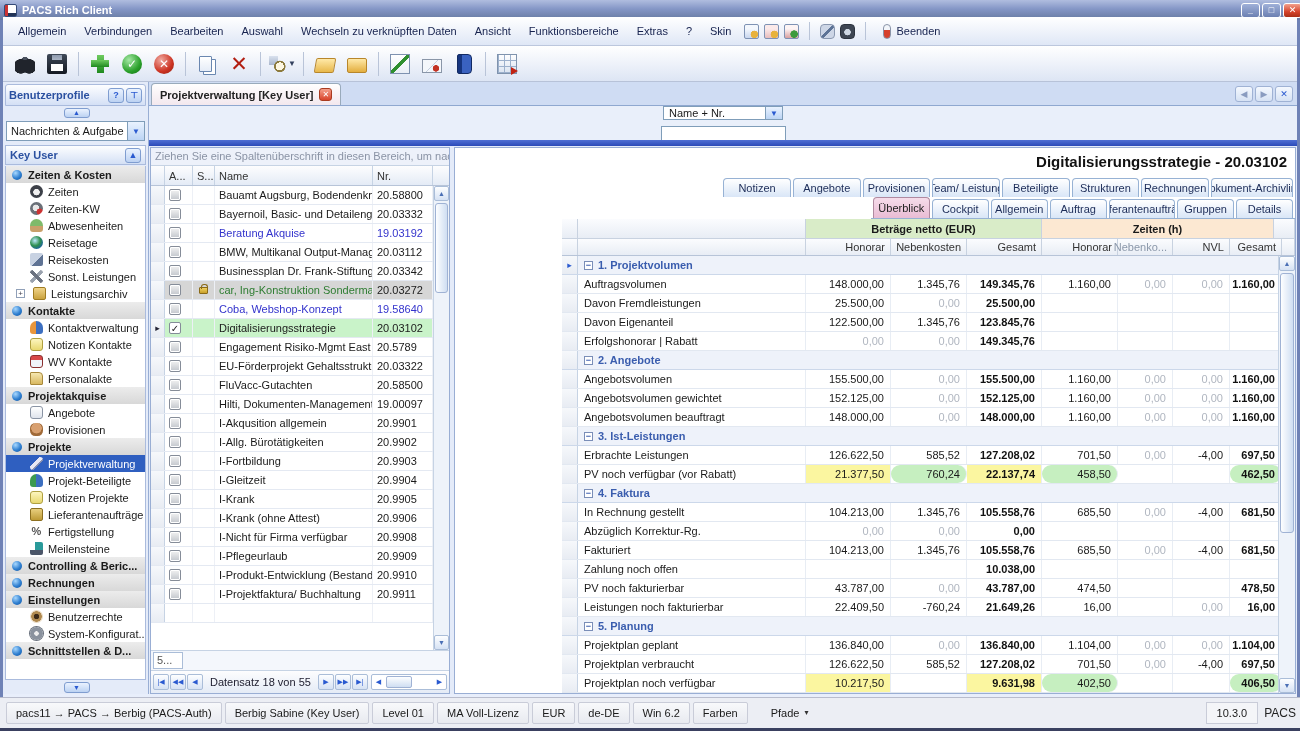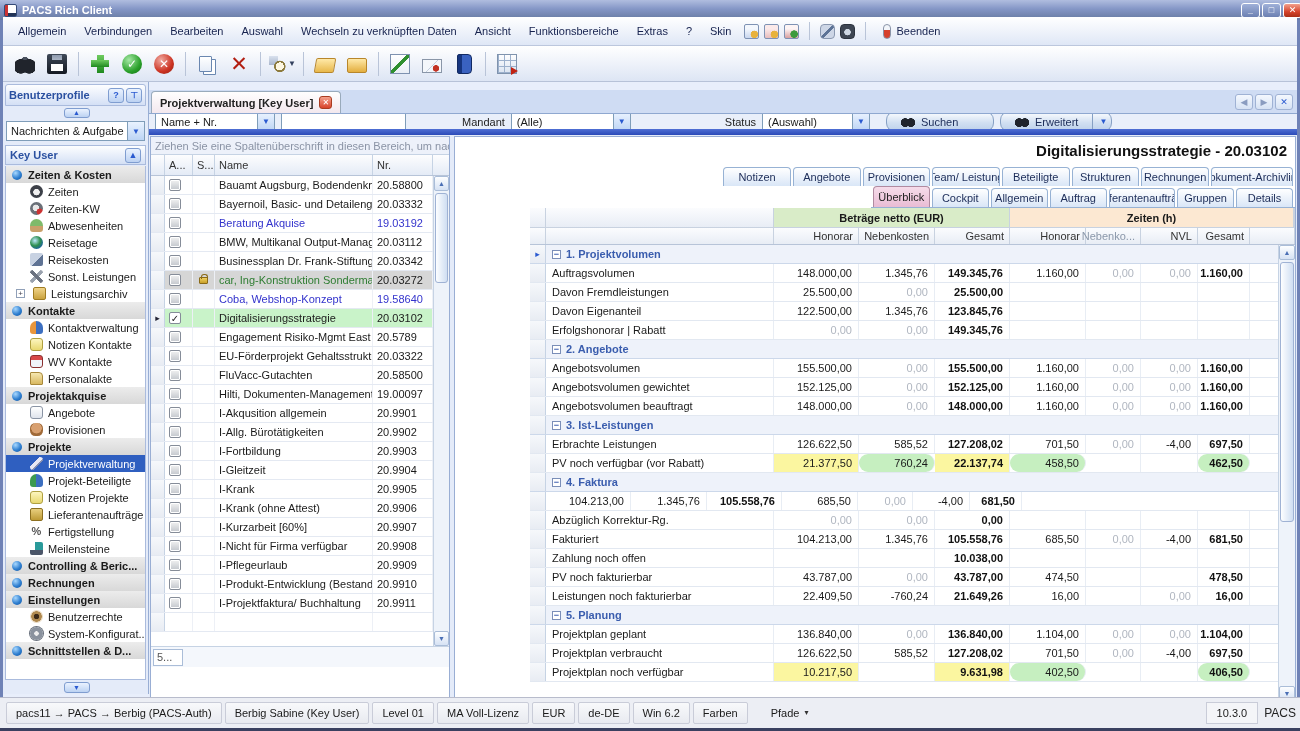--- a/index.html
+++ b/index.html
@@ -121,31 +121,31 @@
   .n-commission{background:radial-gradient(circle at 50% 40%,#d8a070 5px,#a06a38 5.5px);border-radius:40%;}
   .n-project{background:linear-gradient(135deg,transparent 35%,#e8e8f4 35% 55%,#8890b0 55% 62%,transparent 62%);}
   .n-participants{background:linear-gradient(90deg,#3c9a50 50%,#3c6fc0 50%);border-radius:50% 50% 3px 3px;}
   .n-supplier{background:linear-gradient(#e8cf7e,#bd9a35);border:1px solid #8d7020;border-radius:2px;}
   .n-percent{color:#555;font-size:11px;font-weight:bold;line-height:13px;text-align:center;}
   .n-milestone{background:linear-gradient(0deg,#4a5568 0 5px,transparent 5px),linear-gradient(90deg,transparent 0 5px,#2a9a9a 5px);border-radius:2px;}
   .n-rights{border-radius:50%;background:radial-gradient(circle at 50% 50%,#3c2a18 2.5px,#b08a50 3px 5px,#e8d8c0 5.5px);}
   .n-config{border-radius:50%;background:radial-gradient(circle at 50% 50%,#eee 2px,#8a929e 2.5px);box-shadow:0 0 0 1px #6a727e;}
   .side-bottom{height:14px;display:flex;align-items:center;justify-content:center;background:#e4ebf9;}
   
-  #main{position:absolute;left:146px;top:8px;right:0;height:100%;display:flex;flex-direction:column;}
+  #main{position:absolute;left:146px;top:0;right:0;height:100%;display:flex;flex-direction:column;}
   #tabstrip{height:24px;background:#cfdcf3;border-bottom:1px solid #8fa8d0;display:flex;align-items:flex-end;padding-left:2px;position:relative;}
   #doc-tab{height:22px;background:linear-gradient(#fffefe,#f3e8ee);border:1px solid #9ab;border-bottom:none;
     border-radius:4px 4px 0 0;display:flex;align-items:center;padding:0 8px;font-weight:bold;color:#222;gap:6px;}
   .tab-close{width:13px;height:13px;border-radius:3px;background:linear-gradient(#f4a08c,#d8432a);border:1px solid #a93b20;
     color:#fff;font-size:8px;font-weight:bold;display:flex;align-items:center;justify-content:center;}
   .strip-ctrls{position:absolute;right:4px;top:4px;display:flex;gap:2px;}
   .strip-btn{width:18px;height:16px;border:1px solid #9fb2d4;border-radius:3px;background:linear-gradient(#f4f8fe,#d6e2f4);
     color:#8a9cc0;font-size:9px;display:flex;align-items:center;justify-content:center;}
   .strip-btn.x{color:#2a5ad0;font-weight:bold;}
-  #searchrow{height:15px;background:#e9effa;display:flex;align-items:center;padding:0 6px;gap:6px;}
+  #searchrow{height:34px;background:#e9effa;display:flex;align-items:center;padding:0 6px;gap:6px;flex-direction:column;}
   .scombo{height:20px;border:1px solid #7f9db9;background:#fff;display:flex;align-items:center;}
   .scombo .val{padding:0 5px;white-space:nowrap;}
   .sinput{height:20px;width:125px;border:1px solid #7f9db9;background:#fff;}
   .slabel{color:#222;}
   .sbtn{height:21px;border:1px solid #86a0c4;border-radius:9px;background:linear-gradient(#fdfeff,#d2e0f2 55%,#bcd0ea);
     display:flex;align-items:center;gap:6px;padding:0 14px;color:#1c2c58;}
   .sbtn .bin{width:14px;height:11px;background:
     radial-gradient(circle at 30% 60%,#20242c 4.2px,transparent 4.6px),
     radial-gradient(circle at 70% 60%,#20242c 4.2px,transparent 4.6px);}
   .sbtn-caret{border-left:1px solid #86a0c4;margin-left:8px;padding-left:6px;color:#2a5ad0;font-size:8px;align-self:stretch;display:flex;align-items:center;}
@@ -695,29 +695,20 @@
                 <div class="lc c-s"></div>
                 <div class="lc c-name">I-Krank (ohne Attest)</div>
                 <div class="lc c-nr">20.9906</div>
               </div>
               <div class="lrow ">
                 <div class="lc c-ind"></div>
                 <div class="lc c-a">
                   <span class="cbx"></span>
                 </div>
                 <div class="lc c-s"></div>
-                <div class="lc c-name">I-Kurzarbeit [60%]</div>
-                <div class="lc c-nr">20.9907</div>
-              </div>
-              <div class="lrow ">
-                <div class="lc c-ind"></div>
-                <div class="lc c-a">
-                  <span class="cbx"></span>
-                </div>
-                <div class="lc c-s"></div>
                 <div class="lc c-name">I-Nicht für Firma verfügbar</div>
                 <div class="lc c-nr">20.9908</div>
               </div>
               <div class="lrow ">
                 <div class="lc c-ind"></div>
                 <div class="lc c-a">
                   <span class="cbx"></span>
                 </div>
                 <div class="lc c-s"></div>
                 <div class="lc c-name">I-Pflegeurlaub</div>
@@ -749,20 +740,34 @@
                 <div class="lc c-nr"></div>
               </div>
               <div class="vscroll">
               <div class="varrow">▲</div>
               <div class="vthumb" style="top:17px;height:90px"></div>
               <div class="varrow" style="position:absolute;bottom:0;left:0;right:0">▼</div>
             </div>
           </div>
           <div id="filterrow">
             <div id="filtercell">5...</div>
+          </div>
+          <div id="recnav">
+            <span class="nav-btn">|◀</span>
+            <span class="nav-btn">◀◀</span>
+            <span class="nav-btn">◀</span>
+            <span id="recstatus">Datensatz 18 von 55</span>
+            <span class="nav-btn">▶</span>
+            <span class="nav-btn">▶▶</span>
+            <span class="nav-btn">▶|</span>
+            <div class="hscroll">
+              <span class="hs-arrow" style="left:0">◀</span>
+              <div class="hthumb"></div>
+              <span class="hs-arrow" style="right:0">▶</span>
+            </div>
           </div>
         </div>
 
         <div id="detailpanel">
           <div id="dtitle">Digitalisierungsstrategie - 20.03102</div>
           <div class="tabsrow">
               <div class="dtab">Notizen</div>
               <div class="dtab">Angebote</div>
               <div class="dtab">Provisionen</div>
               <div class="dtab">Team/ Leistung</div>
@@ -778,21 +783,21 @@
               <div class="dtab">Auftrag</div>
               <div class="dtab" style="flex: 1.2 1 0%;">Lieferantenaufträge</div>
               <div class="dtab">Gruppen</div>
               <div class="dtab">Details</div>
             </div>
           <div id="ovtable">
             <div class="thead-group">
               <div class="hg corner t-ind"></div>
               <div class="hg corner t-label"></div>
               <div class="hg eur" style="width:236px">Beträge netto (EUR)</div>
-              <div class="hg hrs" style="width:284px">Zeiten (h)</div>
+              <div class="hg hrs" style="width:232px">Zeiten (h)</div>
               <div class="hg filler t-fill"></div>
             </div>
             <div class="thead-sub">
               <div class="hs t-ind"></div>
               <div class="hs t-label"></div>
               <div class="hs t-n1">Honorar</div>
               <div class="hs t-n2">Nebenkosten</div>
               <div class="hs t-n3">Gesamt</div>
               <div class="hs t-z1">Honorar</div>
               <div class="hs t-z2 dim">Nebenko...</div>
@@ -932,20 +937,21 @@
                 </div>
                 <div class="trow group">
                   <div class="tcell t-ind"></div>
                   <div class="tcell glabel">
                     <span class="minusbox">−</span>
                     <span>4. Faktura</span>
                   </div>
                 </div>
                 <div class="trow">
                   <div class="tcell t-ind"></div>
+                  <div class="tcell t-label">In Rechnung gestellt</div>
                   <div class="tcell num t-n1">104.213,00</div>
                   <div class="tcell num t-n2">1.345,76</div>
                   <div class="tcell num t-n3 val-bold">105.558,76</div>
                   <div class="tcell num t-z1">685,50</div>
                   <div class="tcell num t-z2 val-zero">0,00</div>
                   <div class="tcell num t-z3">-4,00</div>
                   <div class="tcell num t-z4 val-bold">681,50</div>
                   <div class="tcell t-fill"></div>
                 </div>
                 <div class="trow">

